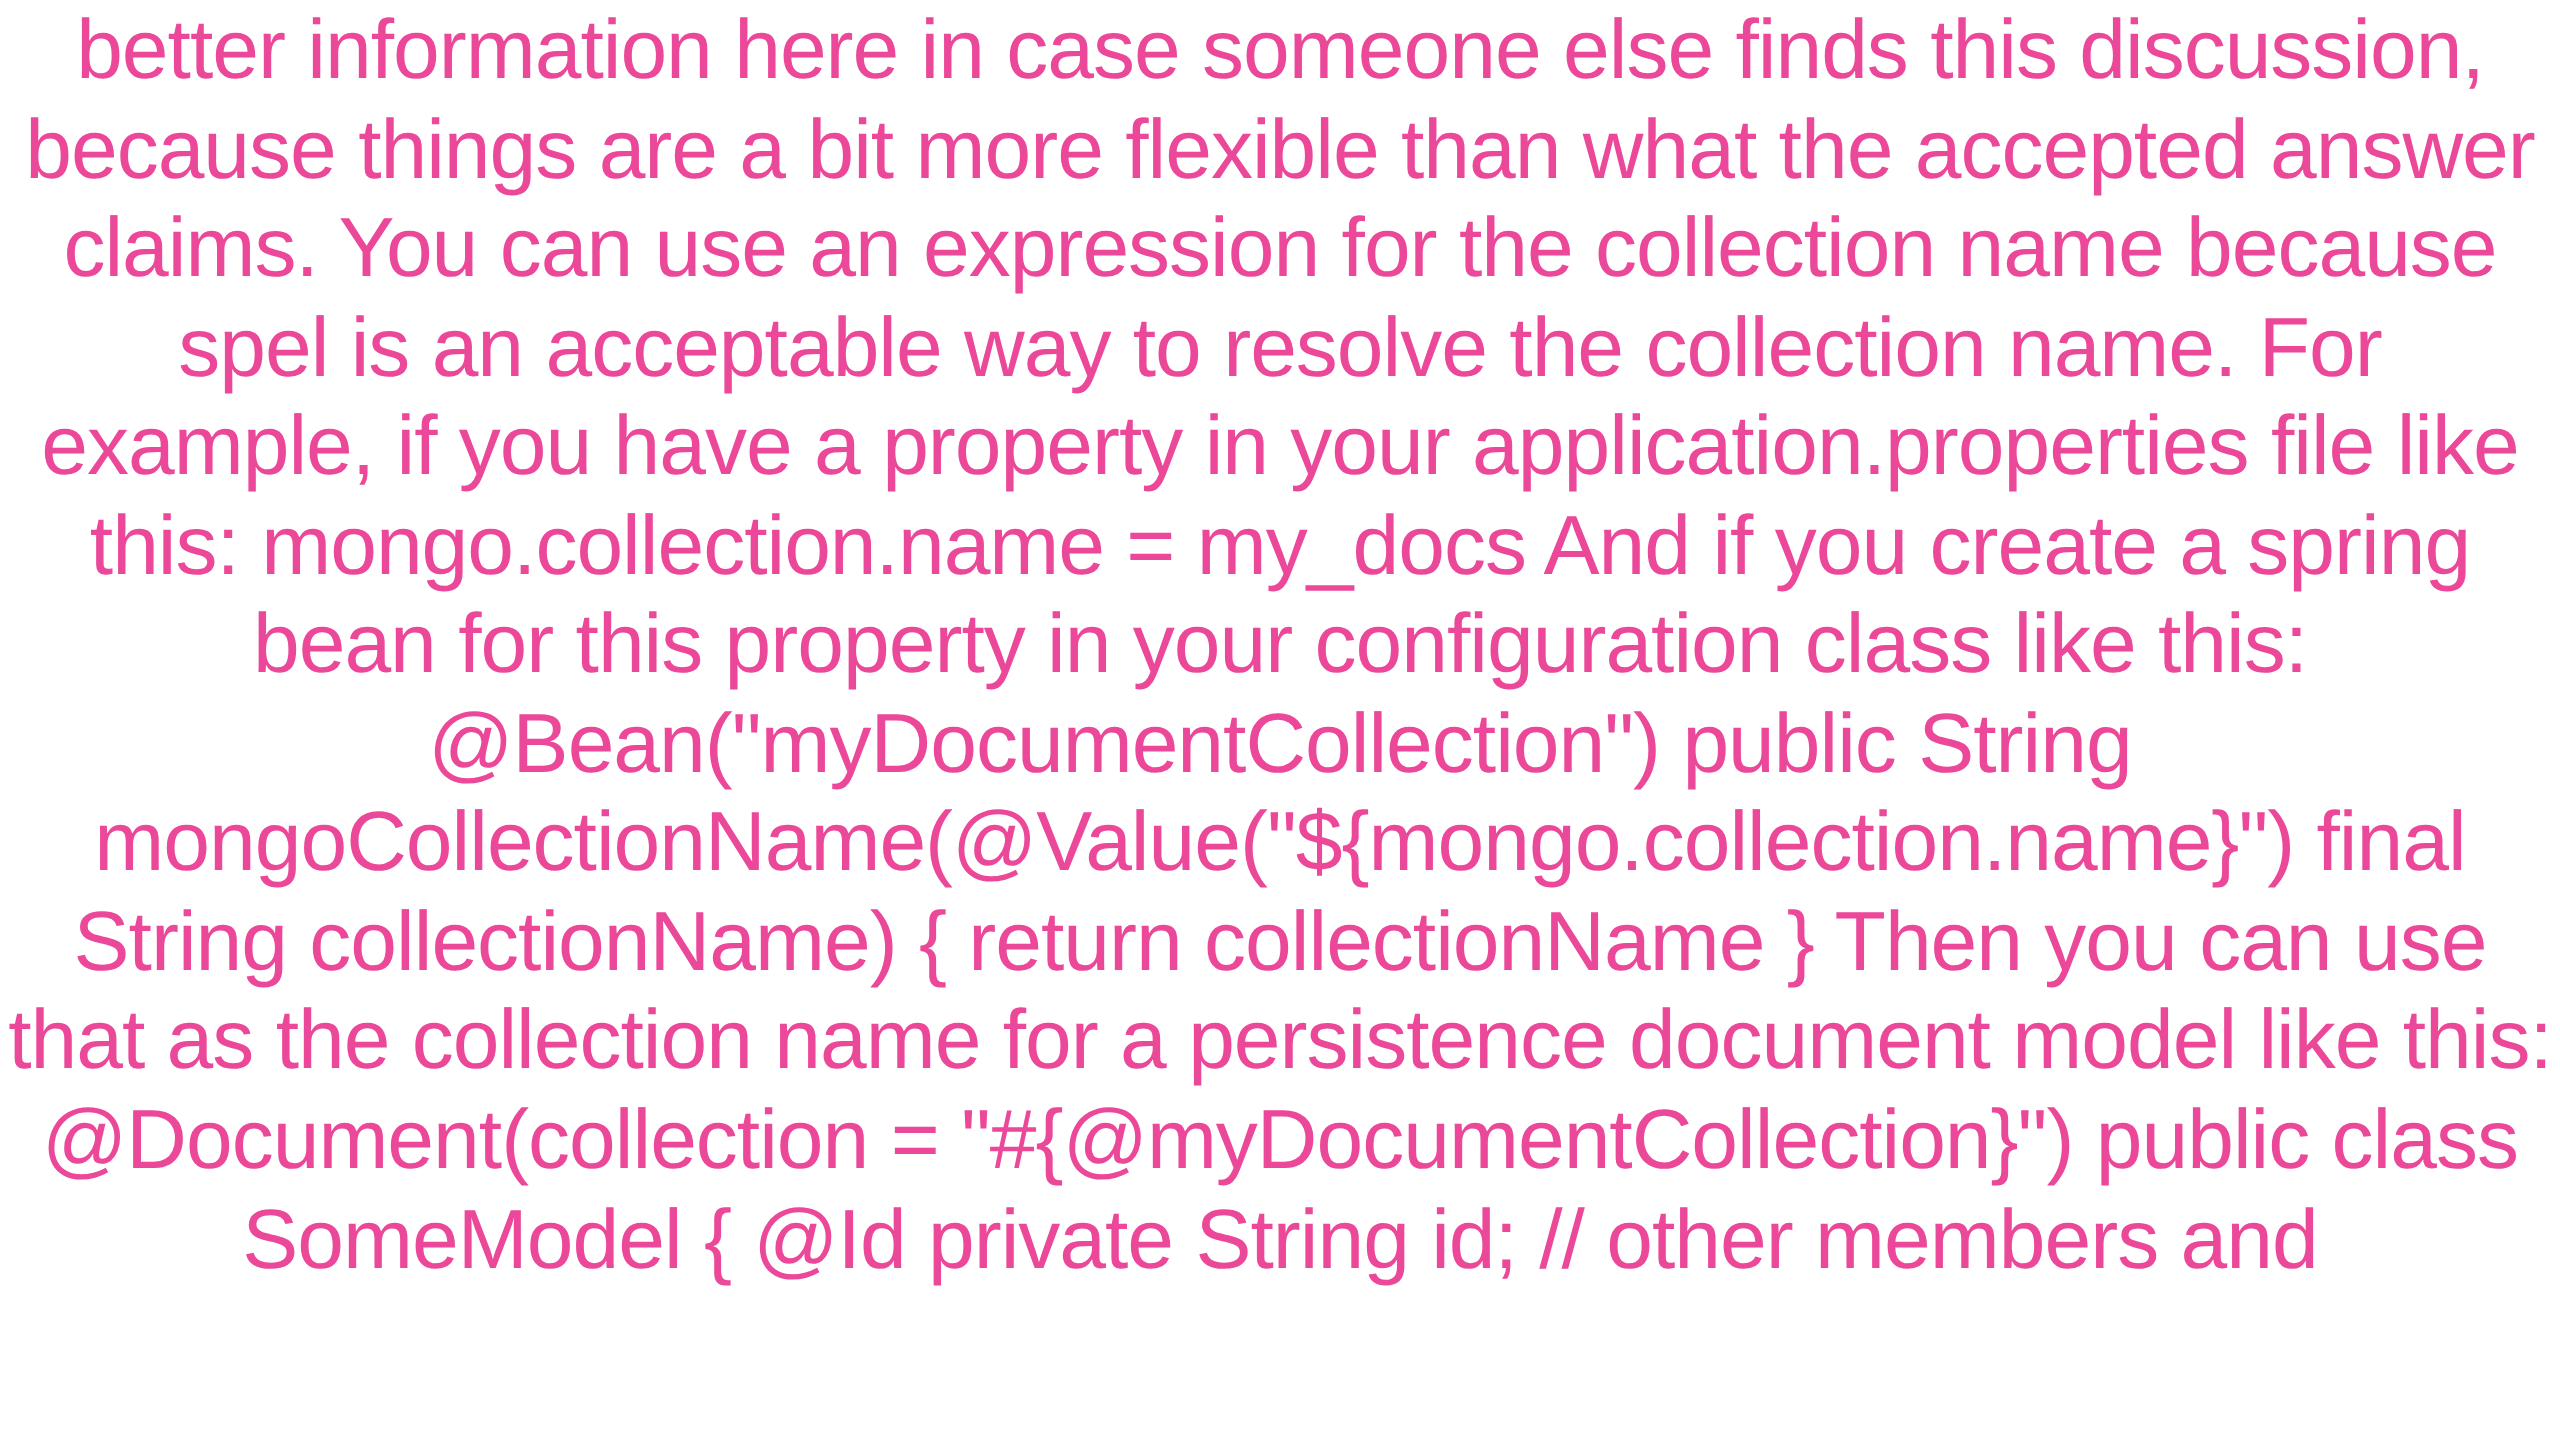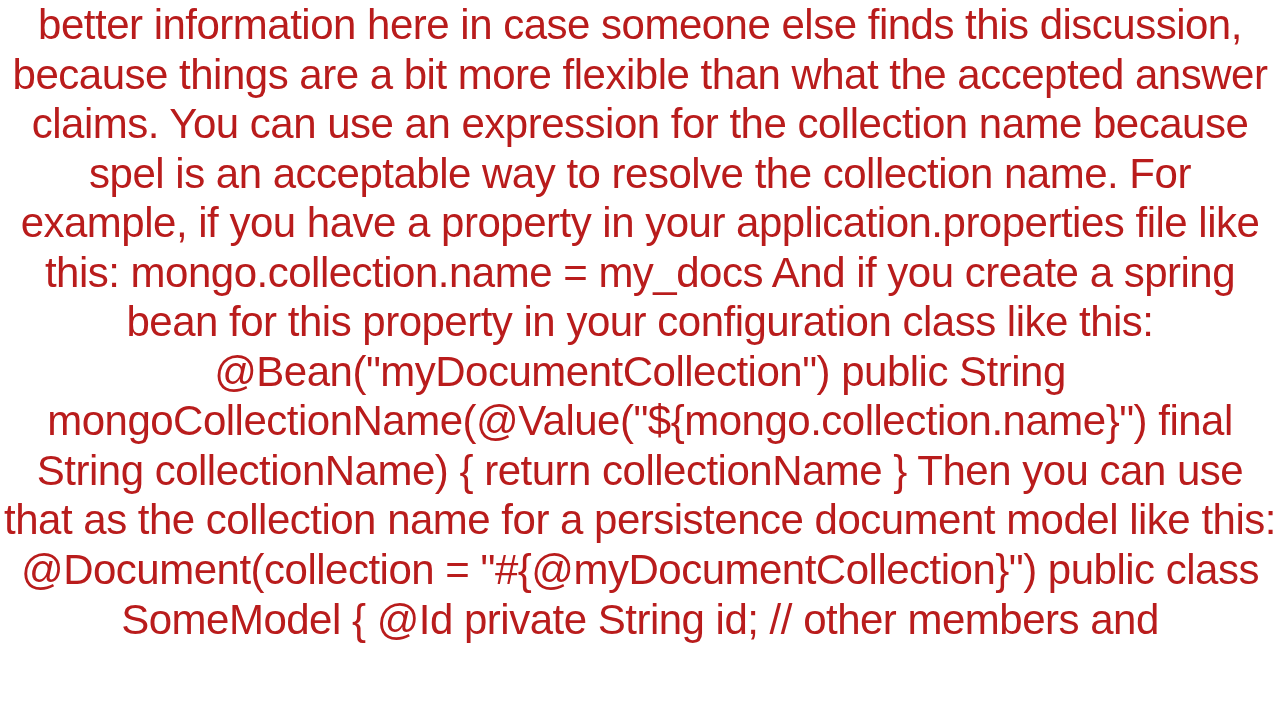--- a/index.html
+++ b/index.html
@@ -13,21 +13,21 @@
       background: #ffffff;
       font-family: Arial, Helvetica, sans-serif;
       overflow: hidden;
     }
     .content {
       width: 100%;
       padding: 0 4px;
       text-align: center;
       font-size: 42px;
       line-height: 1.18;
-      color: #b91c1c;
+      color: #ec4899;
       font-weight: 400;
       letter-spacing: -0.5px;
     }
   </style>
 </head>
 <body>
 
 <div class="content">better information here in case someone else finds this discussion, because things are a bit more flexible than what the accepted answer claims. You can use an expression for the collection name because spel is an acceptable way to resolve the collection name.  For example, if you have a property in your application.properties file like this: mongo.collection.name = my_docs  And if you create a spring bean for this property in your configuration class like this: @Bean("myDocumentCollection") public String mongoCollectionName(@Value("${mongo.collection.name}") final String collectionName) {     return collectionName }  Then you can use that as the collection name for a persistence document model like this: @Document(collection = "#{@myDocumentCollection}") public class SomeModel {     @Id     private String id;     // other members and</div>
 
 </body></html>

